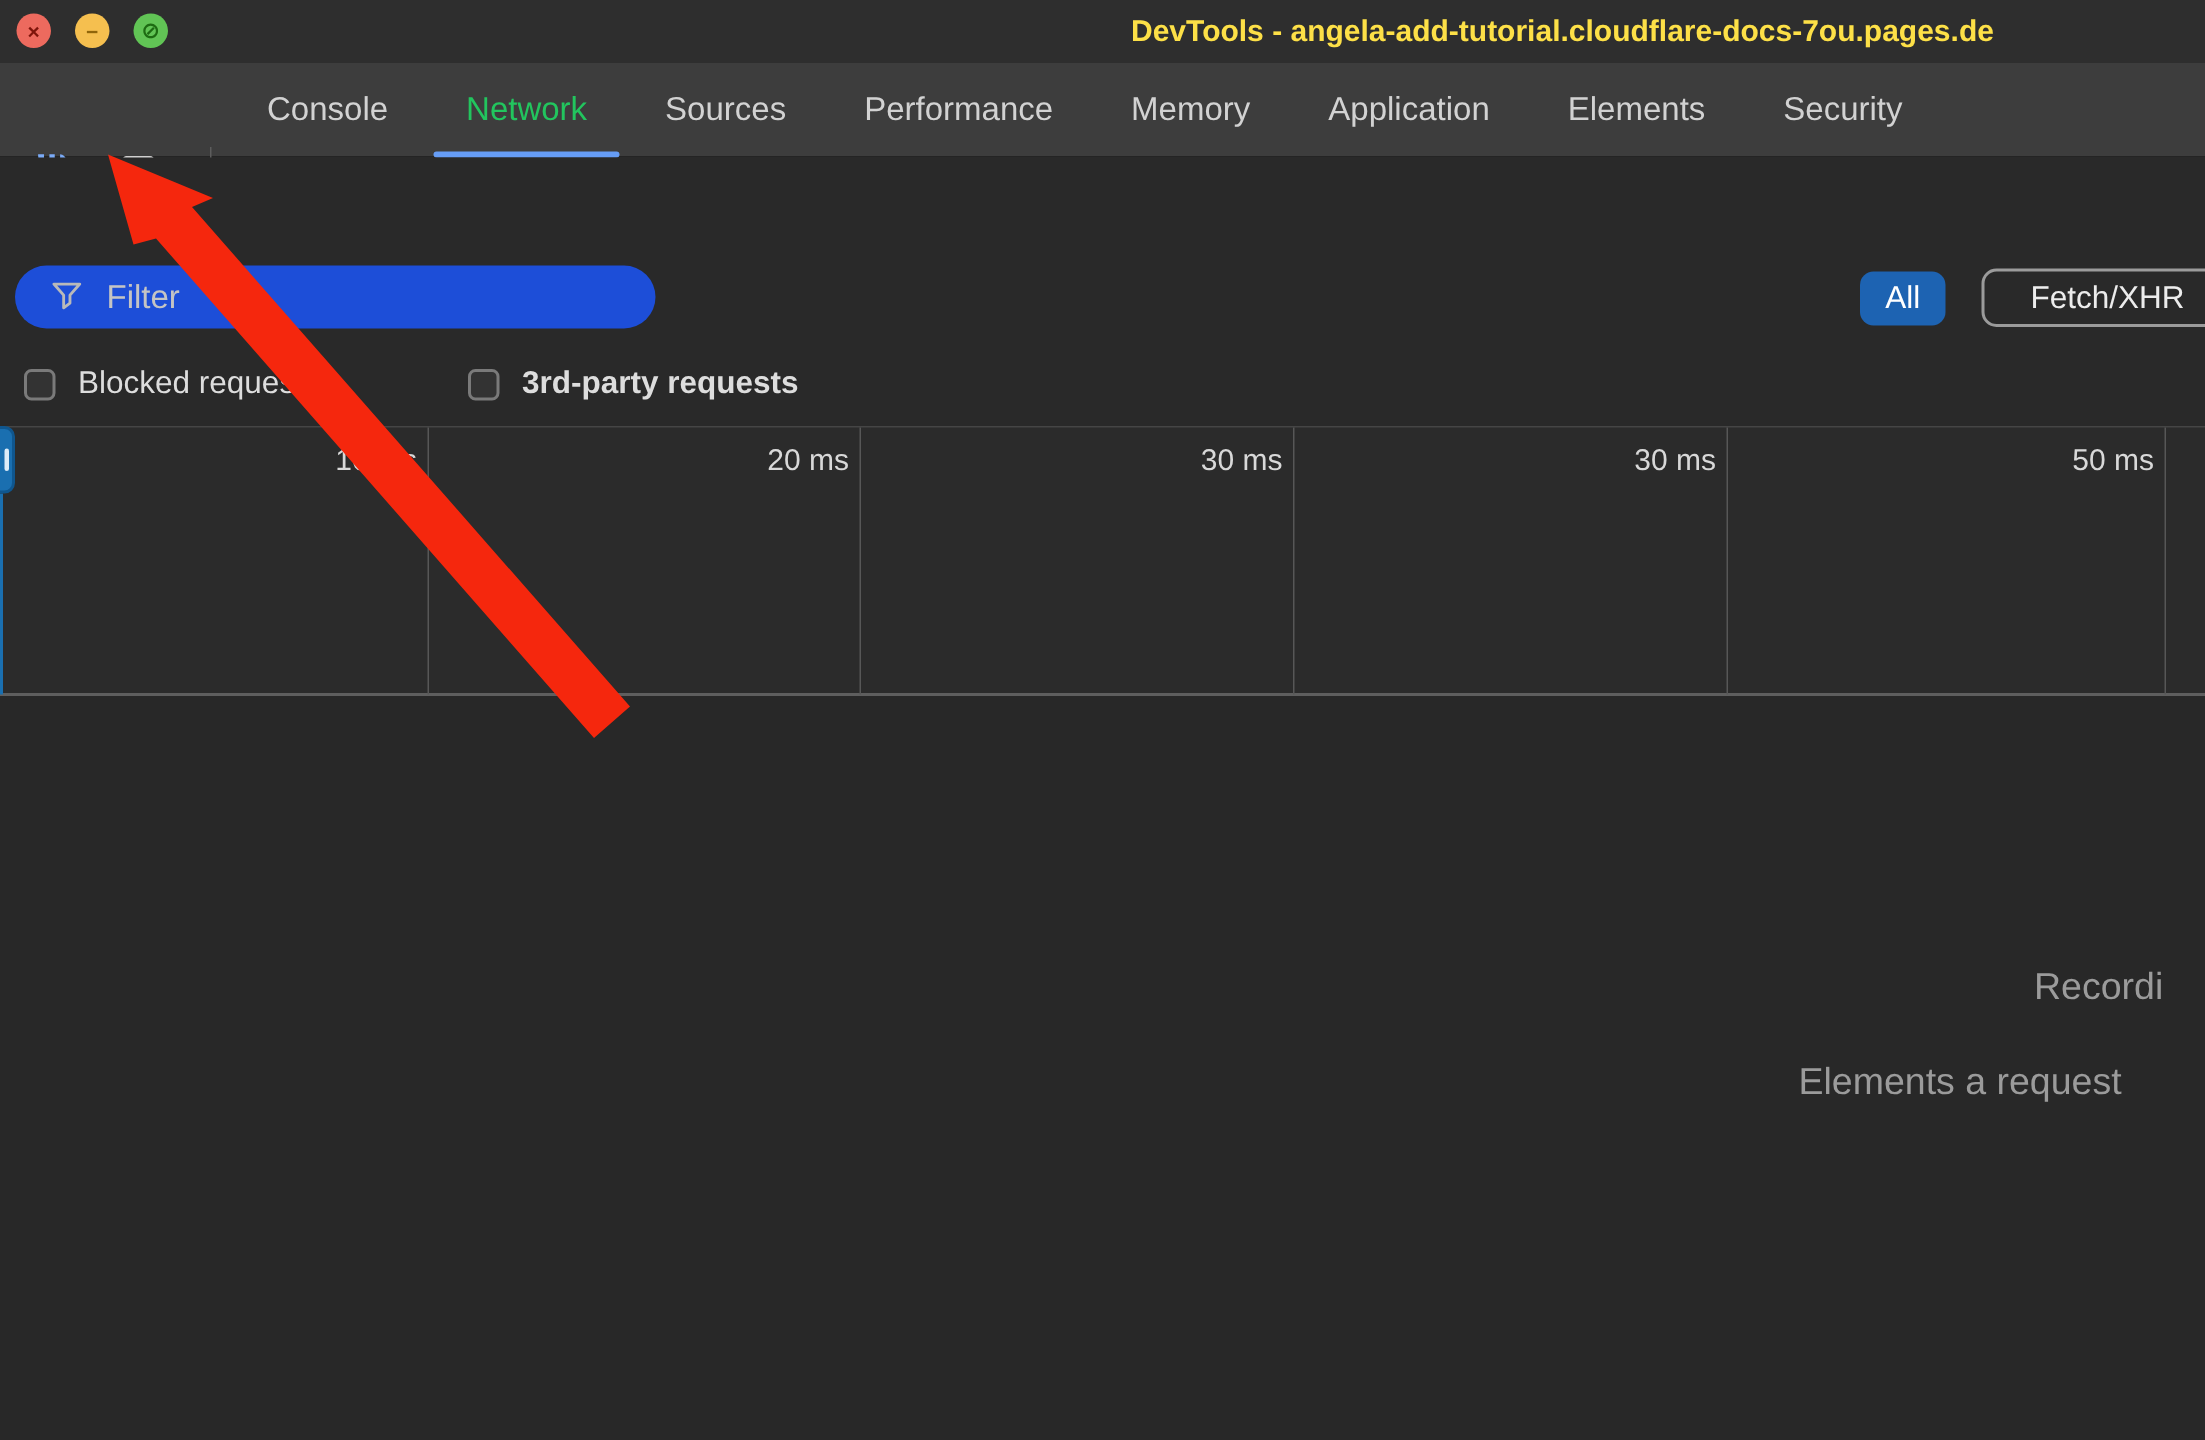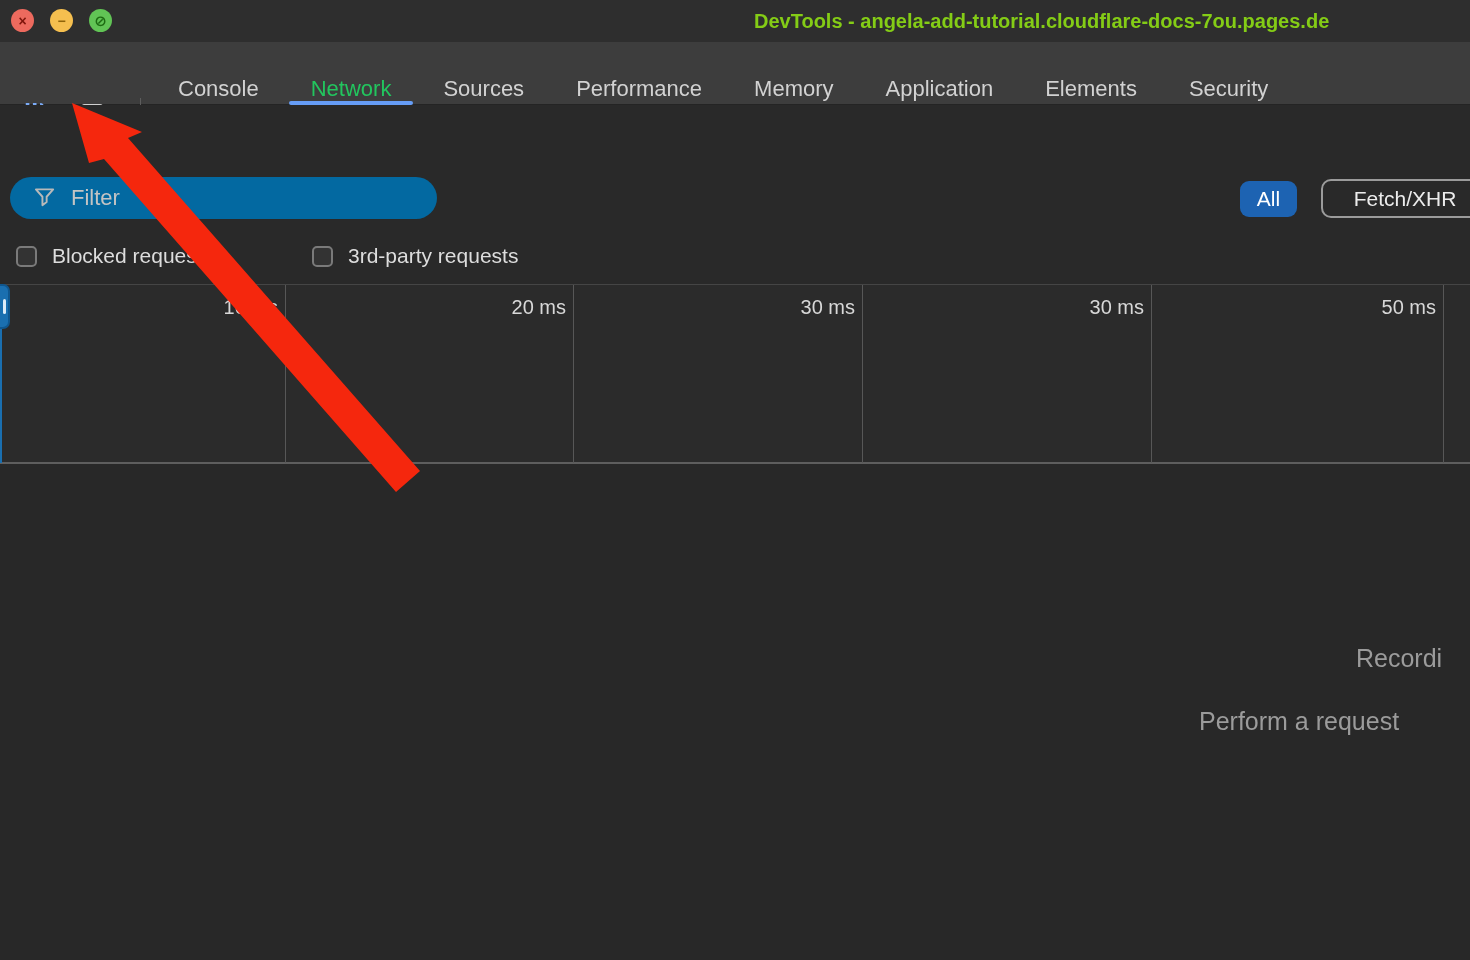--- a/index.html
+++ b/index.html
@@ -9,49 +9,49 @@
 
   
   .titlebar { position:absolute; left:0; top:0; width:1470px; height:42px; background:#2e2e2e; }
   .lights { position:absolute; left:11px; top:9px; display:flex; gap:16px; }
   .light { width:23px; height:23px; border-radius:50%; display:flex; align-items:center; justify-content:center;
            font-size:14px; font-weight:bold; line-height:1; }
   .light.red { background:#ed6a5e; color:#7e150b; }
   .light.yellow { background:#f5bf4f; color:#90650a; }
   .light.green { background:#61c455; color:#1d6b12; font-size:15px; }
   .title-text { position:absolute; left:754px; top:0; height:42px; line-height:42px; white-space:nowrap;
-                font-size:20px; font-weight:700; color:#84cc16; }
+                font-size:20px; font-weight:700; color:#fde047; }
 
   
   .tabbar { position:absolute; left:0; top:42px; width:1470px; height:63px; background:#3d3d3d; border-bottom:1px solid #242424; }
   .iconbtn { position:absolute; top:53px; width:44px; height:44px; display:flex; align-items:center; justify-content:center; cursor:pointer; }
   .tab-sep { position:absolute; left:140px; top:56px; width:1px; height:38px; background:#5d5d5d; }
   .tabs { position:absolute; left:152px; top:0; height:63px; display:flex; }
-  .tab { position:relative; height:63px; line-height:62px; padding:16px 26px; font-size:22px; color:#d2d2d2; white-space:nowrap; cursor:pointer; }
+  .tab { position:relative; height:63px; line-height:62px; padding:0 26px; font-size:22px; color:#d2d2d2; white-space:nowrap; cursor:pointer; }
   .tab.active { color:#22c55e; }
   .tab.active::after { content:""; position:absolute; left:4px; right:4px; bottom:0; height:4px; border-radius:2px; background:#669df6; }
 
   
   .toolbar { position:absolute; left:0; top:105px; width:1470px; height:63px; background:#292929; }
   .vsep { position:absolute; width:1px; background:#5f5f5f; }
   .record { position:absolute; left:15px; top:120px; width:34px; height:34px; border:3.5px solid #e9695f; border-radius:50%;
             display:flex; align-items:center; justify-content:center; cursor:pointer; }
   .record .sq { width:13px; height:13px; border-radius:3px; background:#e9695f; }
   .clearbtn { position:absolute; left:77px; top:126px; width:26px; height:26px; cursor:pointer; }
   .ckgroup { position:absolute; display:flex; align-items:center; gap:15px; height:42px; cursor:pointer; }
   .cb { width:21px; height:21px; border:2px solid #7a7a7a; border-radius:5px; background:#333333; flex:0 0 auto; }
   .cklabel { font-size:21px; color:#dddddd; white-space:nowrap; }
   .throttle { position:absolute; left:798px; top:116px; width:232px; height:42px; display:flex; align-items:center;
               justify-content:space-between; cursor:pointer; }
   .throttle .val { font-size:21px; color:#dbdbdb; white-space:nowrap; }
   .caret { width:0; height:0; border-left:9px solid transparent; border-right:9px solid transparent; border-top:11px solid #d4d4d4; }
 
   
   .filterrow { position:absolute; left:0; top:168px; width:1470px; height:60px; background:#292929; }
-  .filterpill { position:absolute; left:10px; top:9px; width:427px; height:42px; border-radius:21px; background:#0369a1;
+  .filterpill { position:absolute; left:10px; top:9px; width:427px; height:42px; border-radius:21px; background:#1d4ed8;
                 display:flex; align-items:center; }
   .filterpill svg { margin-left:24px; flex:0 0 auto; }
   .filterpill input { margin-left:14px; width:330px; background:transparent; border:none; outline:none;
                       font-size:22px; color:#c7c7c7; font-family:inherit; }
   .filterpill input::placeholder { color:#c4c4c4; opacity:1; }
   .chip-all { position:absolute; left:1240px; top:13px; width:57px; height:36px; border-radius:9px; background:#1d63b2;
               color:#ffffff; font-size:21px; display:flex; align-items:center; justify-content:center; cursor:pointer; }
   .chip-fetch { position:absolute; left:1321px; top:11px; width:168px; height:39px; border-radius:10px; border:2px solid #9b9b9b;
                 color:#ececec; font-size:21px; display:flex; align-items:center; justify-content:center; cursor:pointer; white-space:nowrap; }
 
@@ -224,21 +224,21 @@
     <div class="chip-all">All</div>
     <div class="vsep" style="left:1308px; top:178px; height:40px;"></div>
     <div class="chip-fetch">Fetch/XHR</div>
   </div>
 
   <div class="filterrow2">
     <div class="ckgroup" style="left:16px; top:7px;">
       <span class="cb"></span>
       <span class="cklabel">Blocked requests</span>
     </div>
-    <div class="ckgroup" style="left:312px; top:7px;">
+    <div class="ckgroup" style="left:312px; top:7px;font-weight:bold;">
       <span class="cb"></span>
       <span class="cklabel">3rd-party requests</span>
     </div>
   </div>
 
   <div class="timeline">
     <div class="tick" style="left:0; width:278px;">10 ms</div>
     <div class="tick" style="left:286px; width:280px;">20 ms</div>
     <div class="tick" style="left:574px; width:281px;">30 ms</div>
     <div class="tick" style="left:863px; width:281px;">30 ms</div>
@@ -249,20 +249,20 @@
     <div class="tl-div" style="left:1151px;"></div>
     <div class="tl-div" style="left:1443px;"></div>
     <div class="ov-line"></div>
     <div class="ov-handle">
       <div class="grip"></div>
     </div>
   </div>
 
   <div class="panelbody">
     <div class="empty-line" style="left:1356px; top:178px;">Recordi</div>
-    <div class="empty-line" style="left:1199px; top:241px;">Perform a request</div>
+    <div class="empty-line" style="left:1199px; top:241px;">Elements a request</div>
   </div>
 
   <svg class="arrow-overlay" viewBox="0 0 1470 960">
     <polygon points="72,103 142,132 128,138 420,471 396,492 104,159 89,163" fill="#f5270d"></polygon>
   </svg>
 
 </div>
 
 </body></html>

